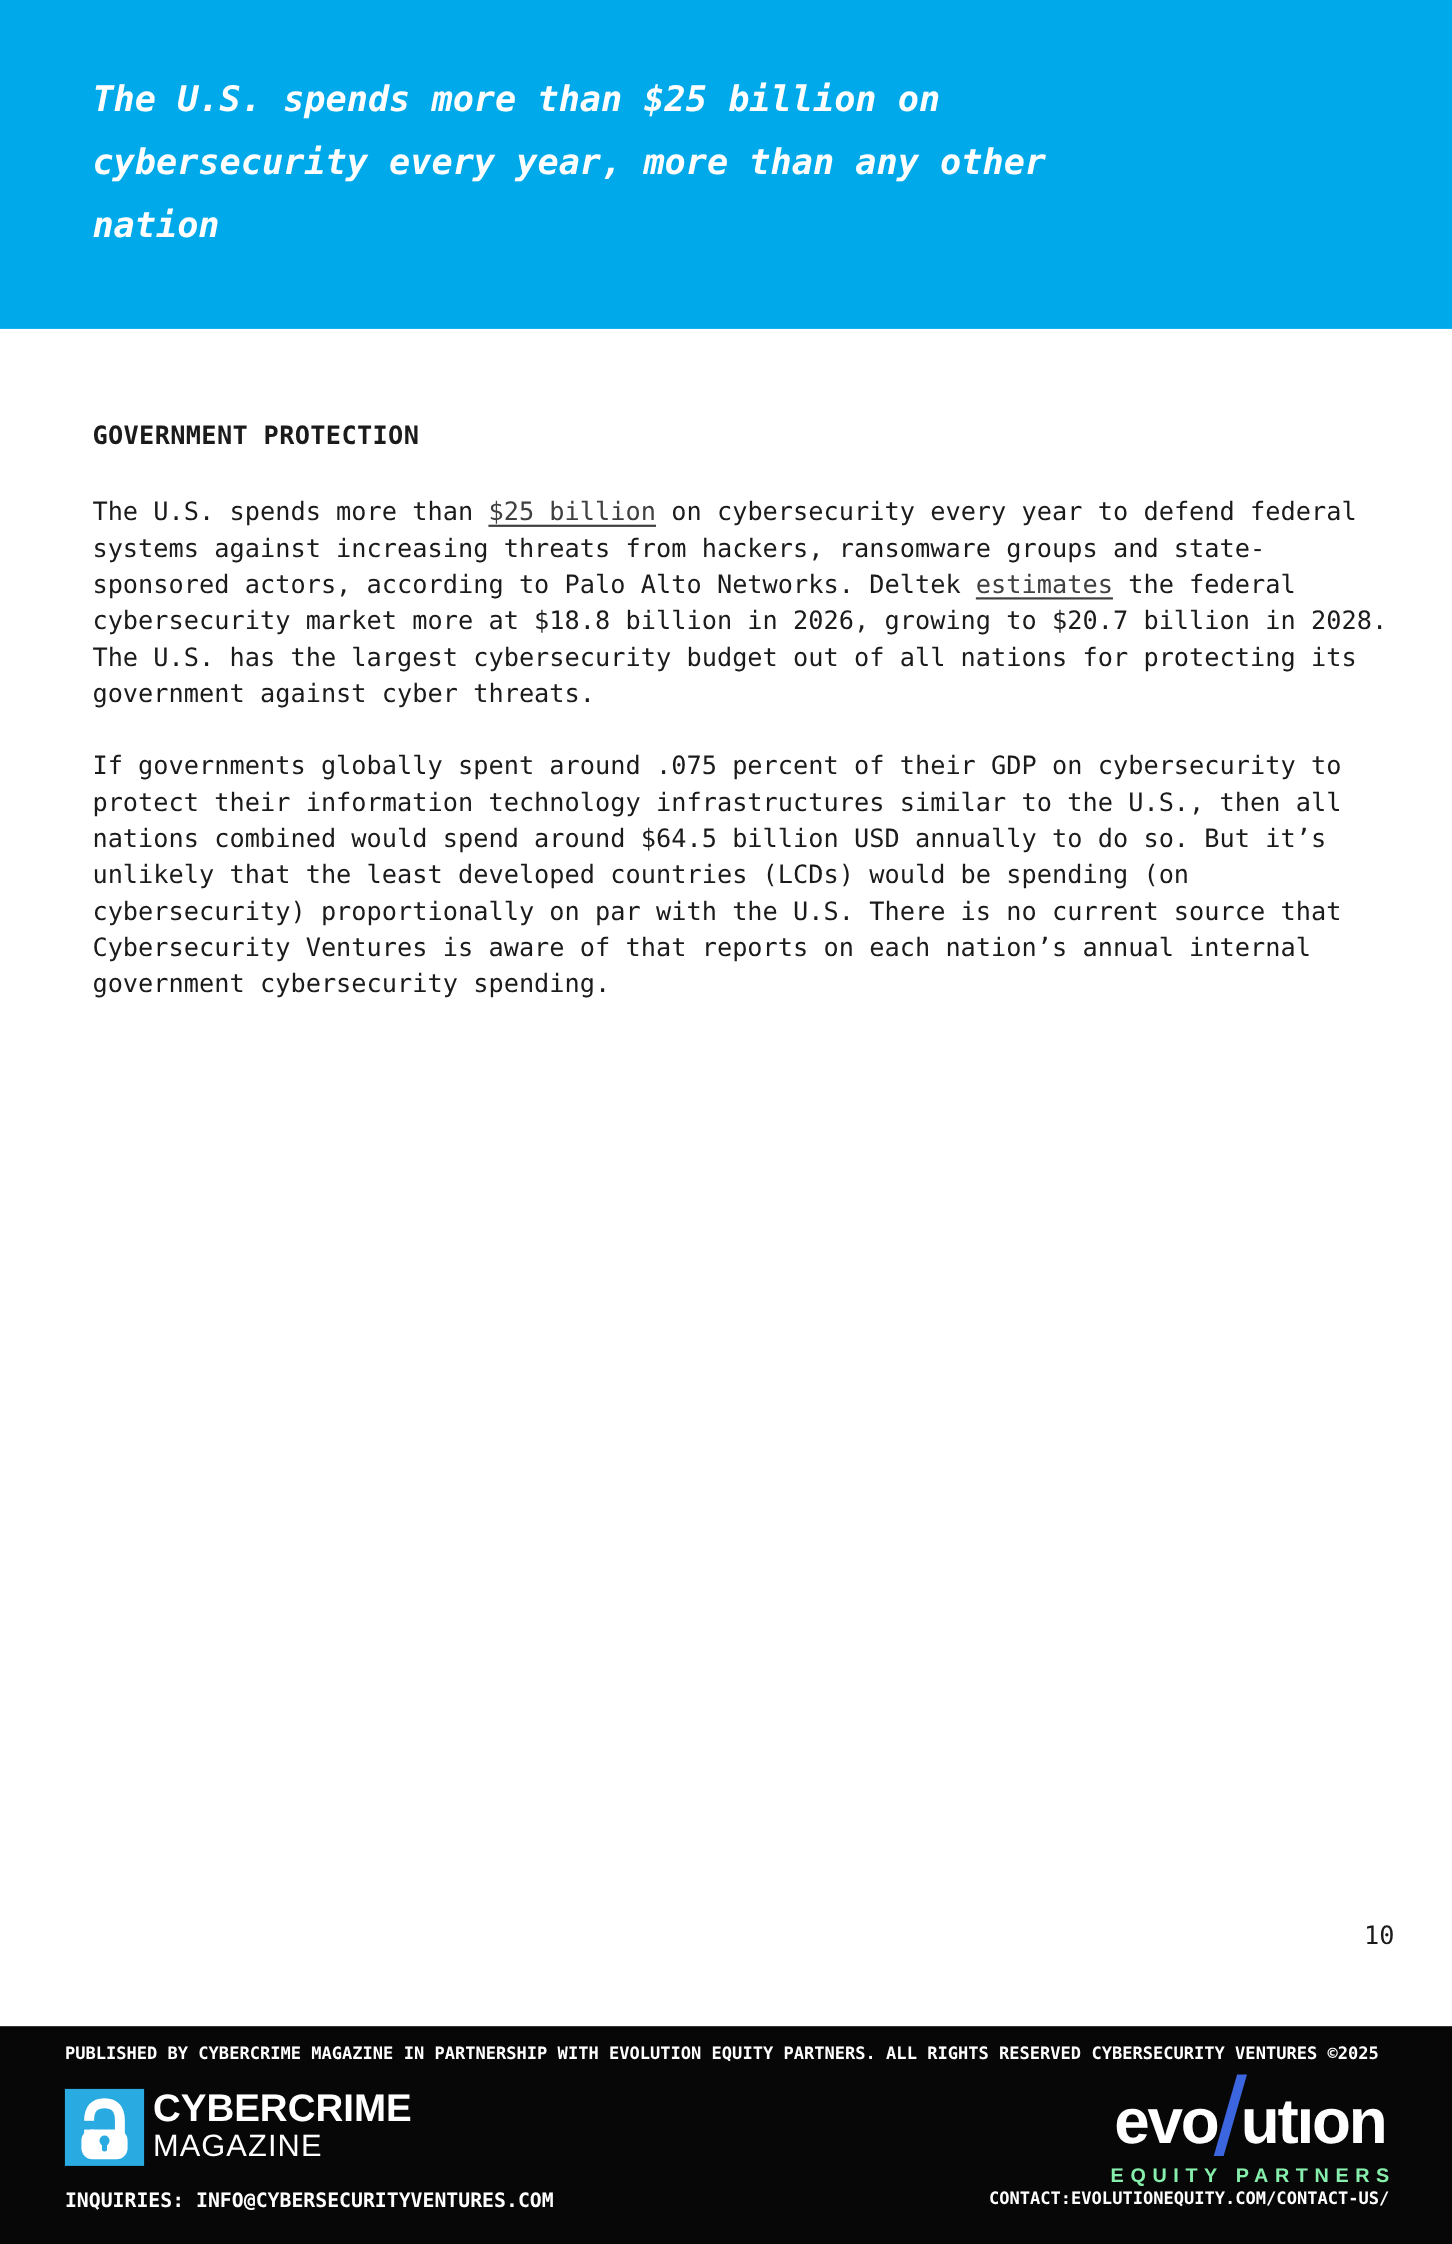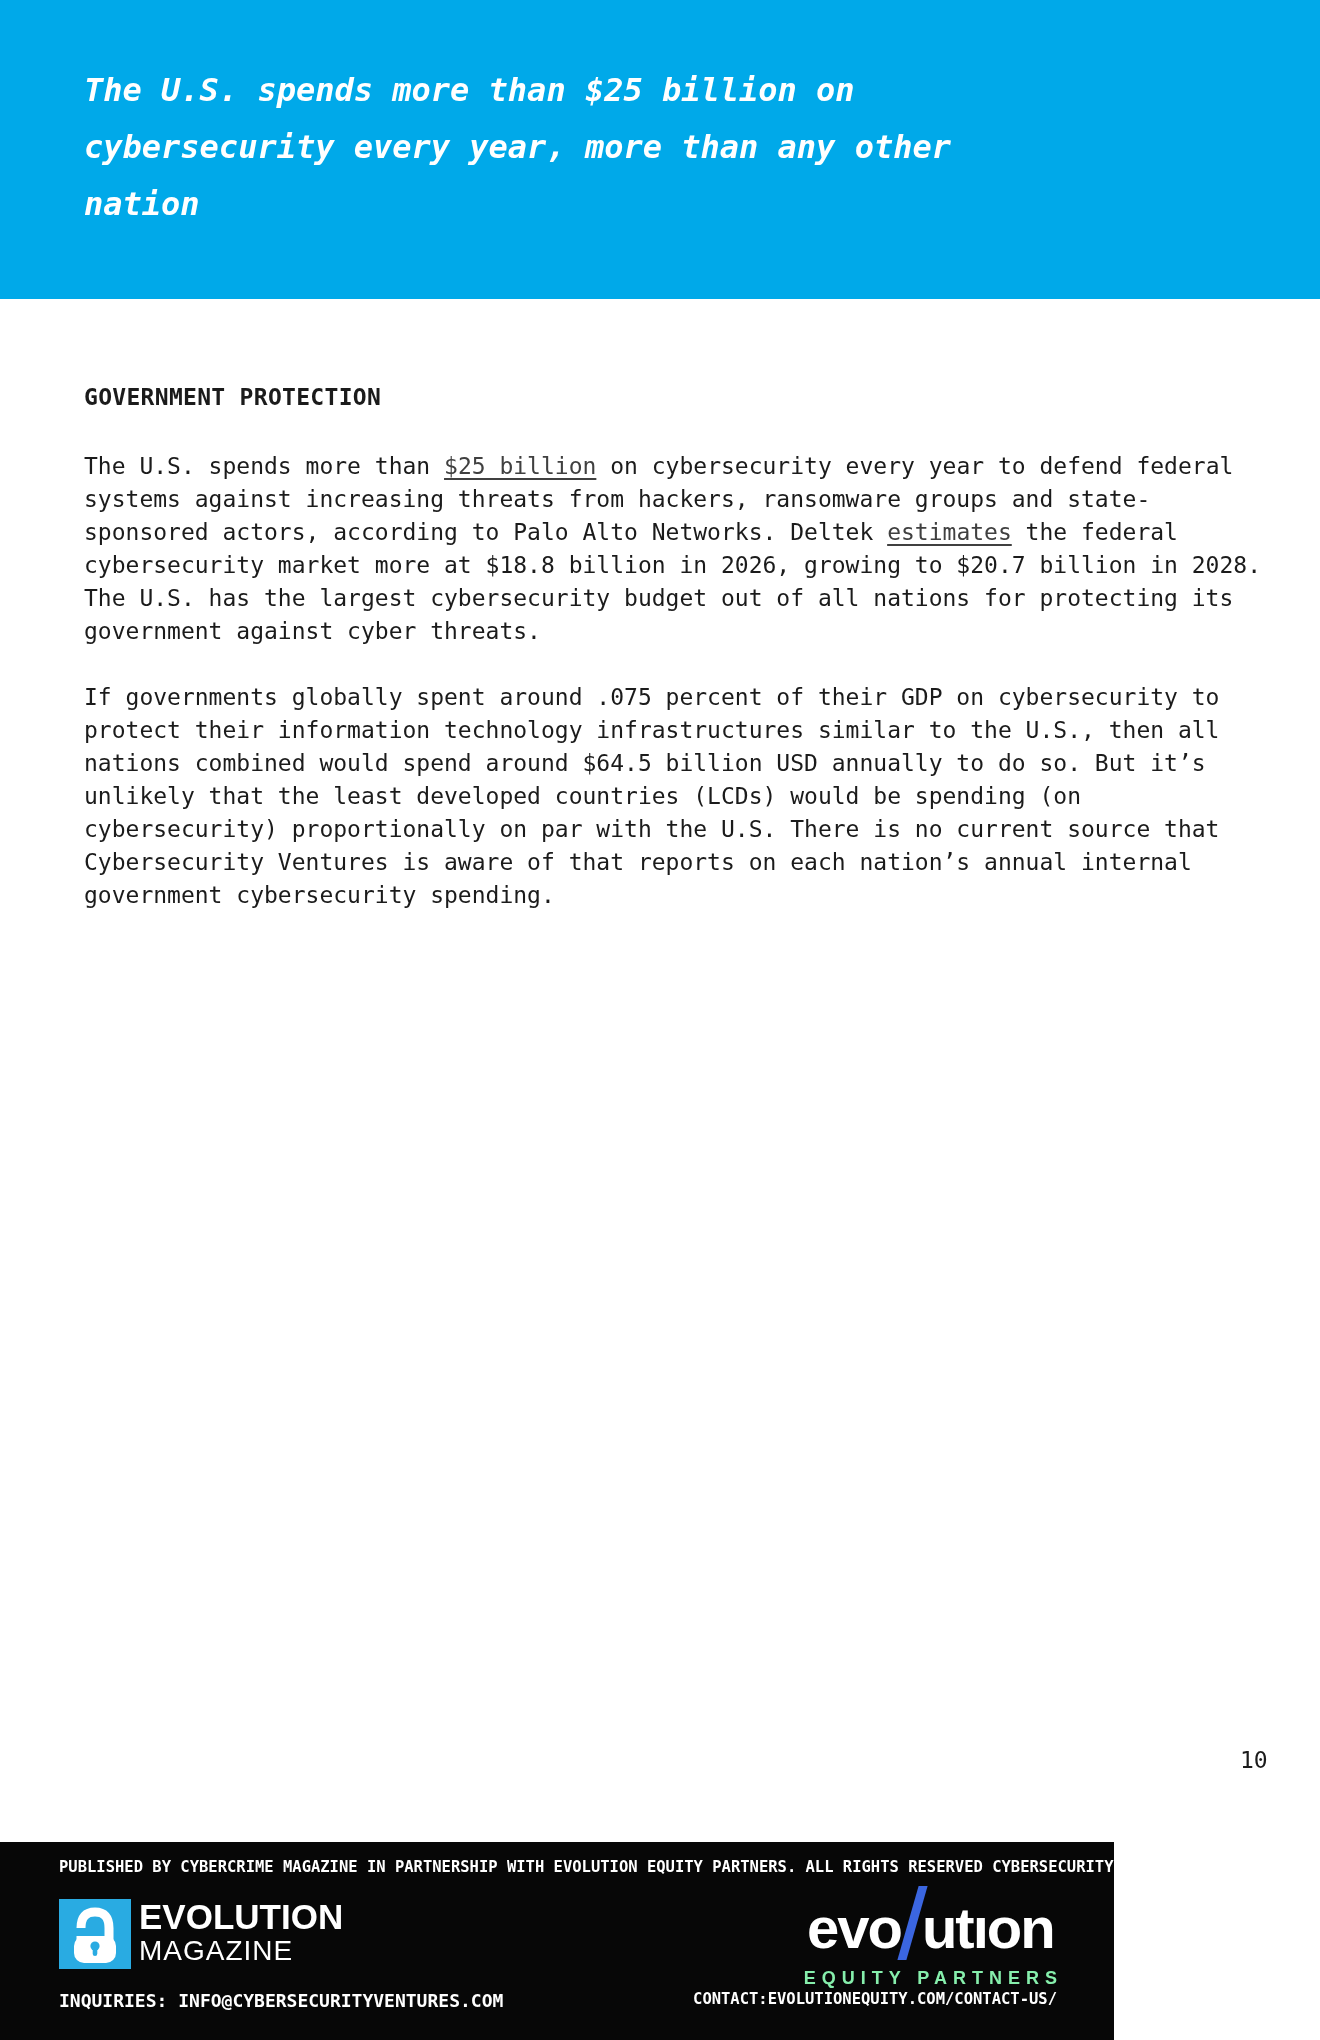--- a/index.html
+++ b/index.html
@@ -60,24 +60,23 @@
 
   
   .page-number{
     position:absolute;left:1240px;top:1744px;
     font-size:23px;line-height:33px;color:#1b1b1b;
   }
 
   
   .footer{
     position:absolute;left:0;bottom:0;
-    width:1099px;height:198px;
+    width:1320px;height:198px;
     background:#070707;
     color:#ffffff;
-    padding-left:15px;
   }
   .footer .copyright{
     position:absolute;left:59px;top:15px;
     font-size:15.5px;line-height:20px;font-weight:bold;
     white-space:nowrap;
   }
   .cc-logo{
     position:absolute;left:59px;top:57px;
     display:flex;align-items:flex-start;
   }
@@ -157,21 +156,21 @@
       <span class="lock-square">
         <svg width="72" height="70" viewBox="0 0 72 70" xmlns="http://www.w3.org/2000/svg">
           <path d="M 22 44 L 22 29 Q 22 13 36 13 Q 50 13 50 29 L 50 42" fill="none" stroke="#ffffff" stroke-width="9"></path>
           <rect x="16" y="29" width="11" height="8" fill="#29ABE2"></rect>
           <rect x="15" y="37" width="42" height="27" rx="10" fill="#ffffff"></rect>
           <circle cx="36" cy="47" r="4.6" fill="#29ABE2"></circle>
           <rect x="33.7" y="48" width="4.6" height="9" rx="2.3" fill="#29ABE2"></rect>
         </svg>
       </span>
       <span class="cc-text">
-        <div class="cc-line1">EVOLUTION</div>
+        <div class="cc-line1">CYBERCRIME</div>
         <div class="cc-line2">MAGAZINE</div>
       </span>
     </div>
 
     <div class="evo-logo">
       <div class="evo-word"><span>evo</span><span class="evo-slash"></span><span>utıon</span></div>
       <div class="evo-tagline">EQUITY PARTNERS</div>
     </div>
 
     <div class="inquiries">INQUIRIES: INFO@CYBERSECURITYVENTURES.COM</div>

